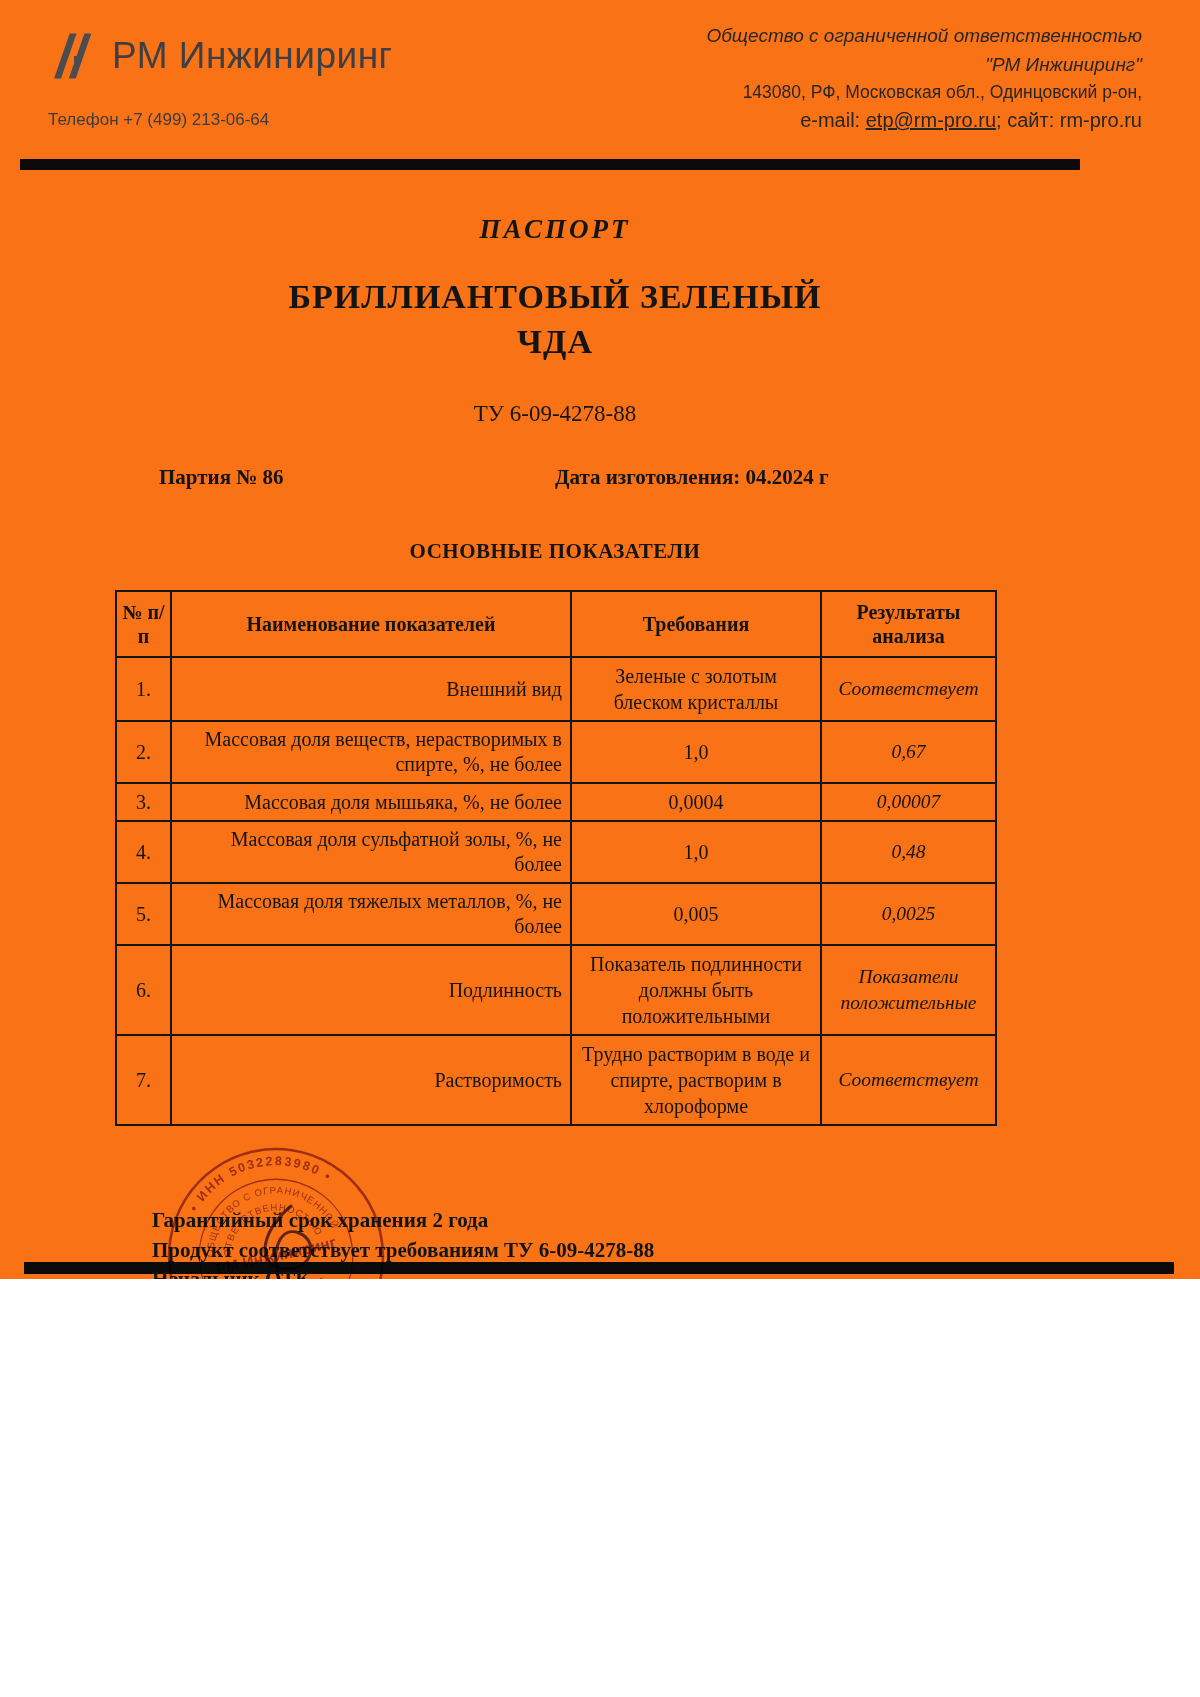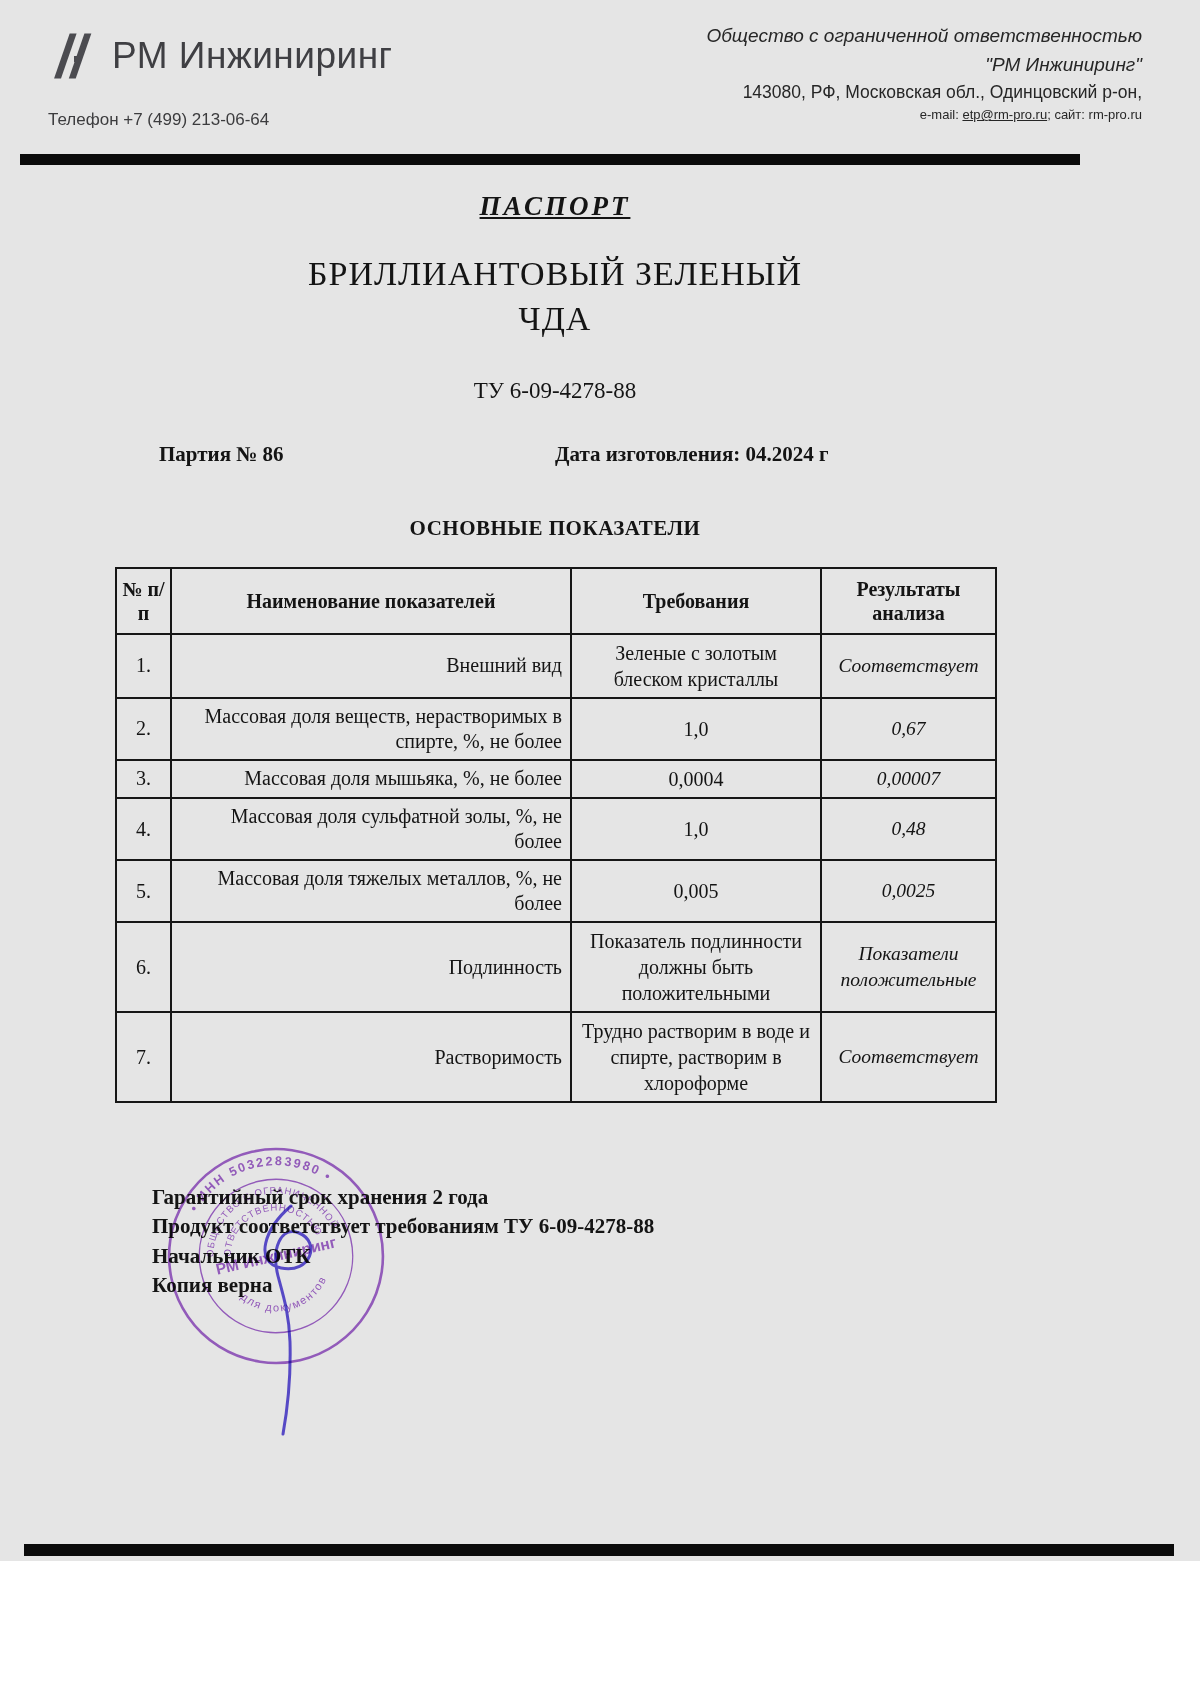--- a/index.html
+++ b/index.html
@@ -1,47 +1,47 @@
 <!DOCTYPE html>
 <html><head>
 <meta charset="utf-8">
 <style>
   html,body{margin:0;padding:0;background:#ffffff;}
   .page{
     position:relative;
-    width:1200px;height:1561px;
-    background:#e5e5e5;
+    width:1200px;height:1279px;
+    background:#f97316;
     font-family:"Liberation Serif", serif;
     color:#141414;
     overflow:hidden;
   }
   
   .header{
     display:flex;justify-content:space-between;
     padding:22px 58px 0 48px;
     font-family:"Liberation Sans", sans-serif;
   }
   .header-left{padding-top:6px;}
   .logo-row{display:flex;align-items:center;gap:12px;}
   .logo-mark{width:52px;height:56px;flex:0 0 auto;}
   .logo-text{font-size:37px;color:#3f3f43;font-weight:500;letter-spacing:.5px;}
   .phone{margin-top:26px;font-size:17px;color:#3c3c3e;}
   .company-info{text-align:right;color:#262626;line-height:1.5;}
   .company-name-line{font-size:19px;font-style:italic;}
   .company-addr-line{font-size:17.5px;}
-  .email-line{font-size:13px;}
+  .email-line{font-size:20px;}
   .email{text-decoration:underline;}
   
   .bar-top{height:11px;background:#0b0b0b;margin:24px 0 0 20px;width:1060px;}
   .bar-bottom{position:absolute;left:24px;bottom:5px;width:1150px;height:12px;background:#0b0b0b;}
   
   .content{width:880px;margin-left:115px;text-align:center;}
-  .doc-type{margin:26px 0 0 0;font-size:27px;font-style:italic;font-weight:bold;
-    text-decoration:underline;letter-spacing:3px;}
-  .product{margin-top:30px;font-size:34px;font-weight:normal;line-height:1.32;letter-spacing:1px;}
+  .doc-type{margin:44px 0 0 0;font-size:27px;font-style:italic;font-weight:bold;
+    letter-spacing:3px;}
+  .product{margin-top:30px;font-size:34px;font-weight:bold;line-height:1.32;letter-spacing:1px;}
   .tu{margin-top:36px;font-size:23px;font-weight:normal;}
   .batch-row{margin-top:38px;position:relative;height:28px;text-align:left;
     font-size:21px;font-weight:bold;}
   .batch{margin-left:44px;}
   .made-date{position:absolute;left:440px;top:0;}
   .table-title{margin-top:46px;font-size:21px;font-weight:bold;letter-spacing:.5px;}
   
   table.main{margin-top:26px;width:880px;border-collapse:collapse;font-size:20px;table-layout:fixed;padding-left:7px;}
   table.main th,table.main td{border:2px solid #161616;vertical-align:middle;padding:5px 8px;}
   table.main th{font-weight:bold;text-align:center;padding:8px 2px;line-height:1.2;}

